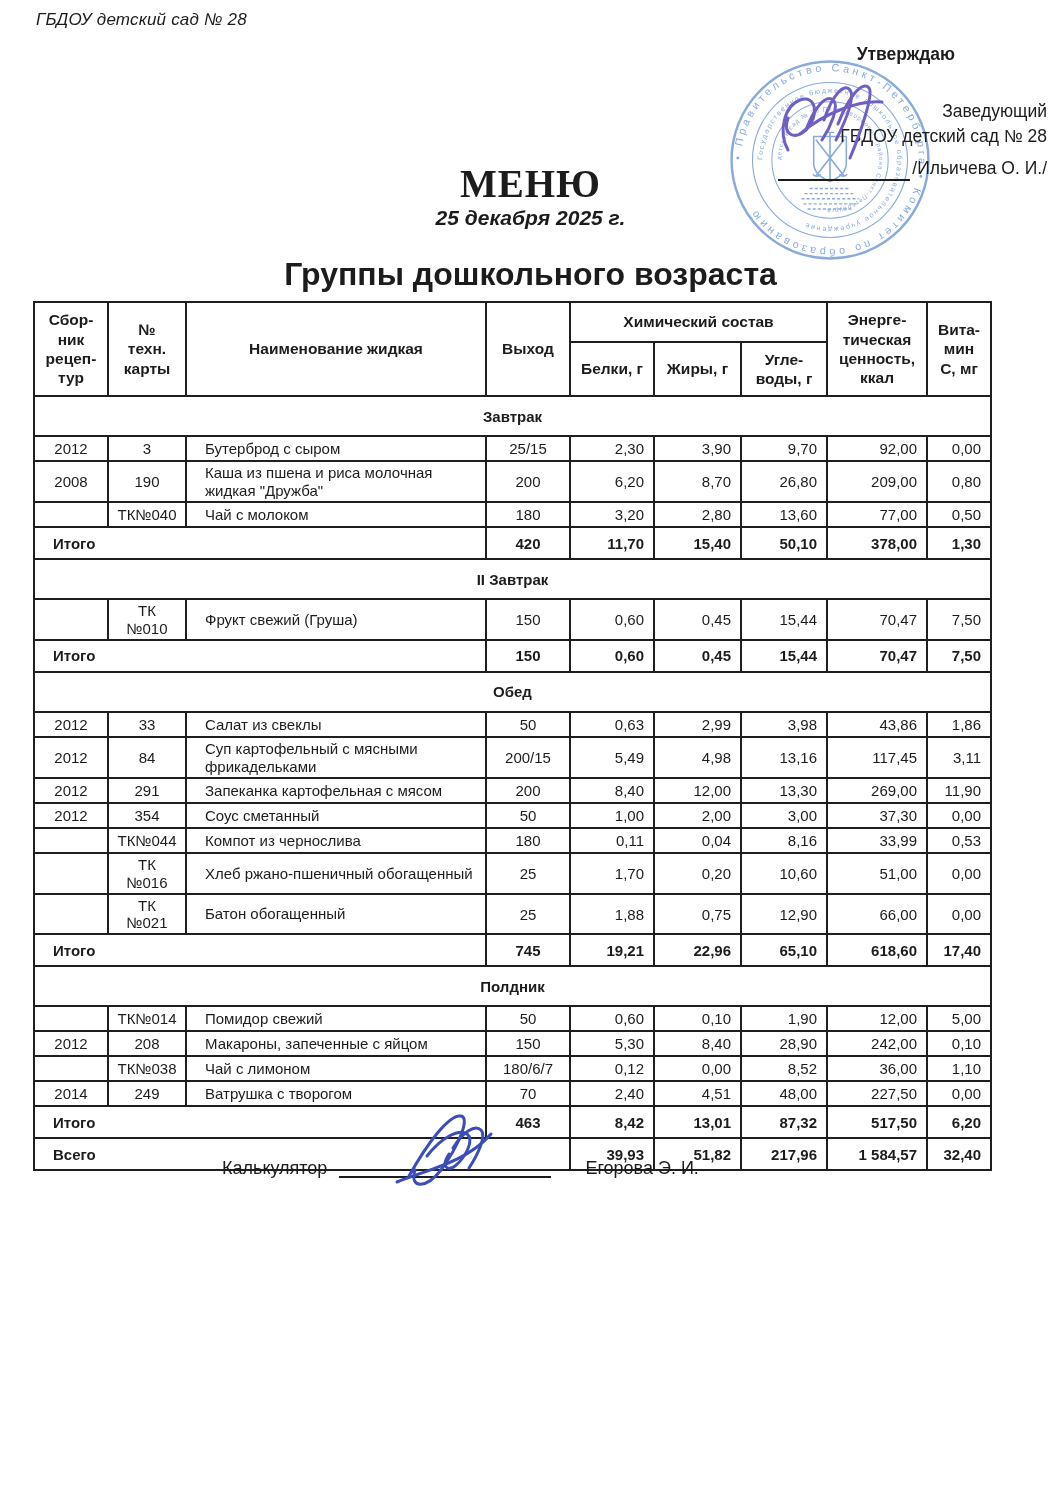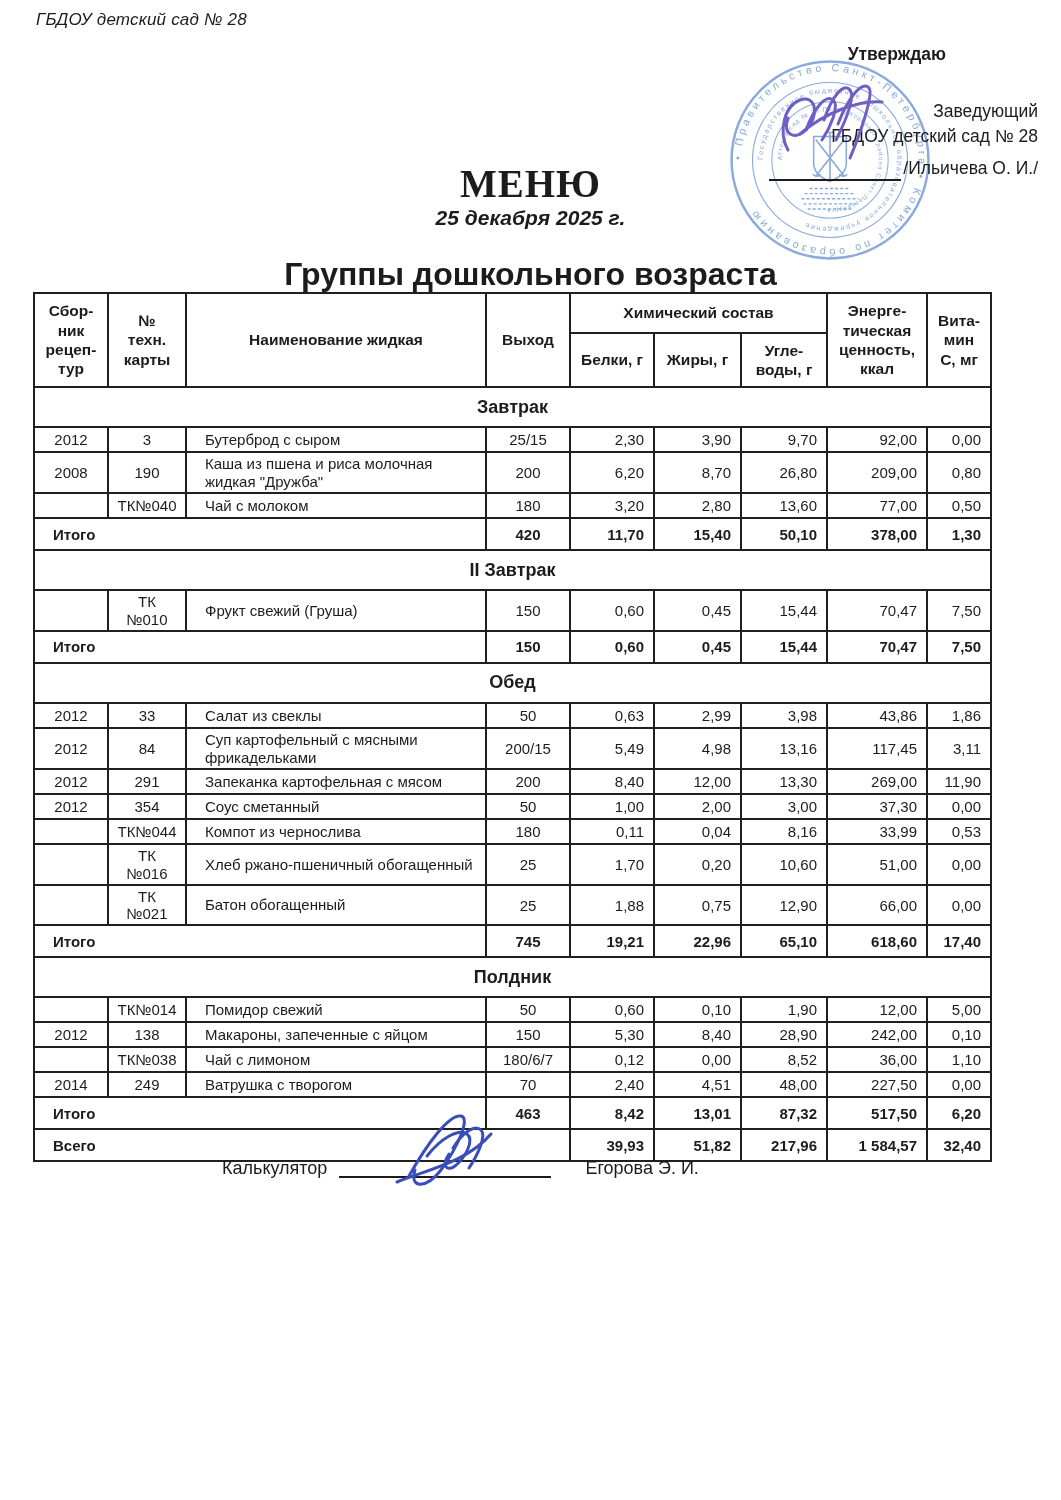--- a/index.html
+++ b/index.html
@@ -5,46 +5,46 @@
   html,body { margin:0; padding:0; background:#ffffff; }
   .page {
     position:relative; width:1061px; height:1500px; background:#ffffff;
     font-family:"Liberation Sans", sans-serif; color:#1c1c1c; overflow:hidden;
   }
   .org-name {
     position:absolute; left:36px; top:10px;
     font-style:italic; font-size:17px; letter-spacing:.2px;
   }
   
-  .approve-block { position:absolute; top:44px; right:23px; text-align:right; font-size:17.5px; z-index:3; }
+  .approve-block { position:absolute; top:44px; right:14px; text-align:right; font-size:17.5px; z-index:3; }
   .approve-title { font-weight:bold; padding-right:92px; }
   .approve-lines { margin-top:34px; line-height:25px; }
   .sig-row { display:flex; justify-content:flex-end; align-items:flex-end; margin-top:7px; }
   .sig-line { width:132px; border-bottom:2px solid #1c1c1c; height:18px; margin-right:2px; }
   
   .stamp-svg { position:absolute; left:728px; top:58px; width:204px; height:204px; color:#7fa3d9; opacity:.92; z-index:1; }
   .stamp-sign-svg { position:absolute; left:770px; top:72px; width:140px; height:115px; z-index:4; }
   .footer-sign-svg { position:absolute; left:18px; top:-48px; width:180px; height:86px; }
   
   .title-block { position:absolute; top:164px; left:0; width:100%; text-align:center; z-index:2; }
   .menu-title { font-family:"Liberation Serif", serif; font-weight:bold; font-size:39px; letter-spacing:1px; line-height:40px; }
   .menu-date { font-size:21px; font-weight:bold; line-height:24px; margin-top:2px;font-style:italic; }
   .menu-subtitle { font-size:32px; font-weight:bold; margin-top:26px; }
   
   table.menu-table {
-    position:absolute; top:292px; left:33px; width:957px;
+    position:absolute; top:301px; left:33px; width:957px;
     border-collapse:collapse; table-layout:fixed; font-size:15px;
   }
   .menu-table th, .menu-table td {
     border:2px solid #1f1f1f; padding:2px 4px; vertical-align:middle;
     overflow:hidden;
   }
   .menu-table th { font-size:15.5px; font-weight:bold; white-space:pre-line; text-align:center; line-height:1.25; }
   tr.hdr1 { height:40px; } tr.hdr2 { height:54px; }
-  tr.band td { font-size:18px; font-weight:bold; text-align:center; height:34px; }
+  tr.band td { font-size:15px; font-weight:bold; text-align:center; height:34px; }
   tr.item { height:25px; }
   tr.total td, tr.grand td { font-weight:bold; height:26px; }
   td.c { text-align:center; }
   td.r { text-align:right; padding-right:9px; }
   td.l { text-align:left; padding-left:18px; }
   td.tk { white-space:pre-line; line-height:1.15; }
   td.dish { line-height:1.18; }
   
   .footer-block { position:absolute; top:1152px; left:222px; display:flex; align-items:flex-end; font-size:18px; z-index:2; }
   .footer-role { line-height:26px; }
@@ -326,21 +326,21 @@
           <td class="l dish">Помидор свежий</td>
           <td class="c">50</td>
           <td class="r">0,60</td>
           <td class="r">0,10</td>
           <td class="r">1,90</td>
           <td class="r">12,00</td>
           <td class="r">5,00</td>
         </tr>
         <tr class="item">
           <td class="c">2012</td>
-          <td class="c tk">138</td>
+          <td class="c tk">208</td>
           <td class="l dish">Макароны, запеченные с яйцом</td>
           <td class="c">150</td>
           <td class="r">5,30</td>
           <td class="r">8,40</td>
           <td class="r">28,90</td>
           <td class="r">242,00</td>
           <td class="r">0,10</td>
         </tr>
         <tr class="item">
           <td class="c"></td>

